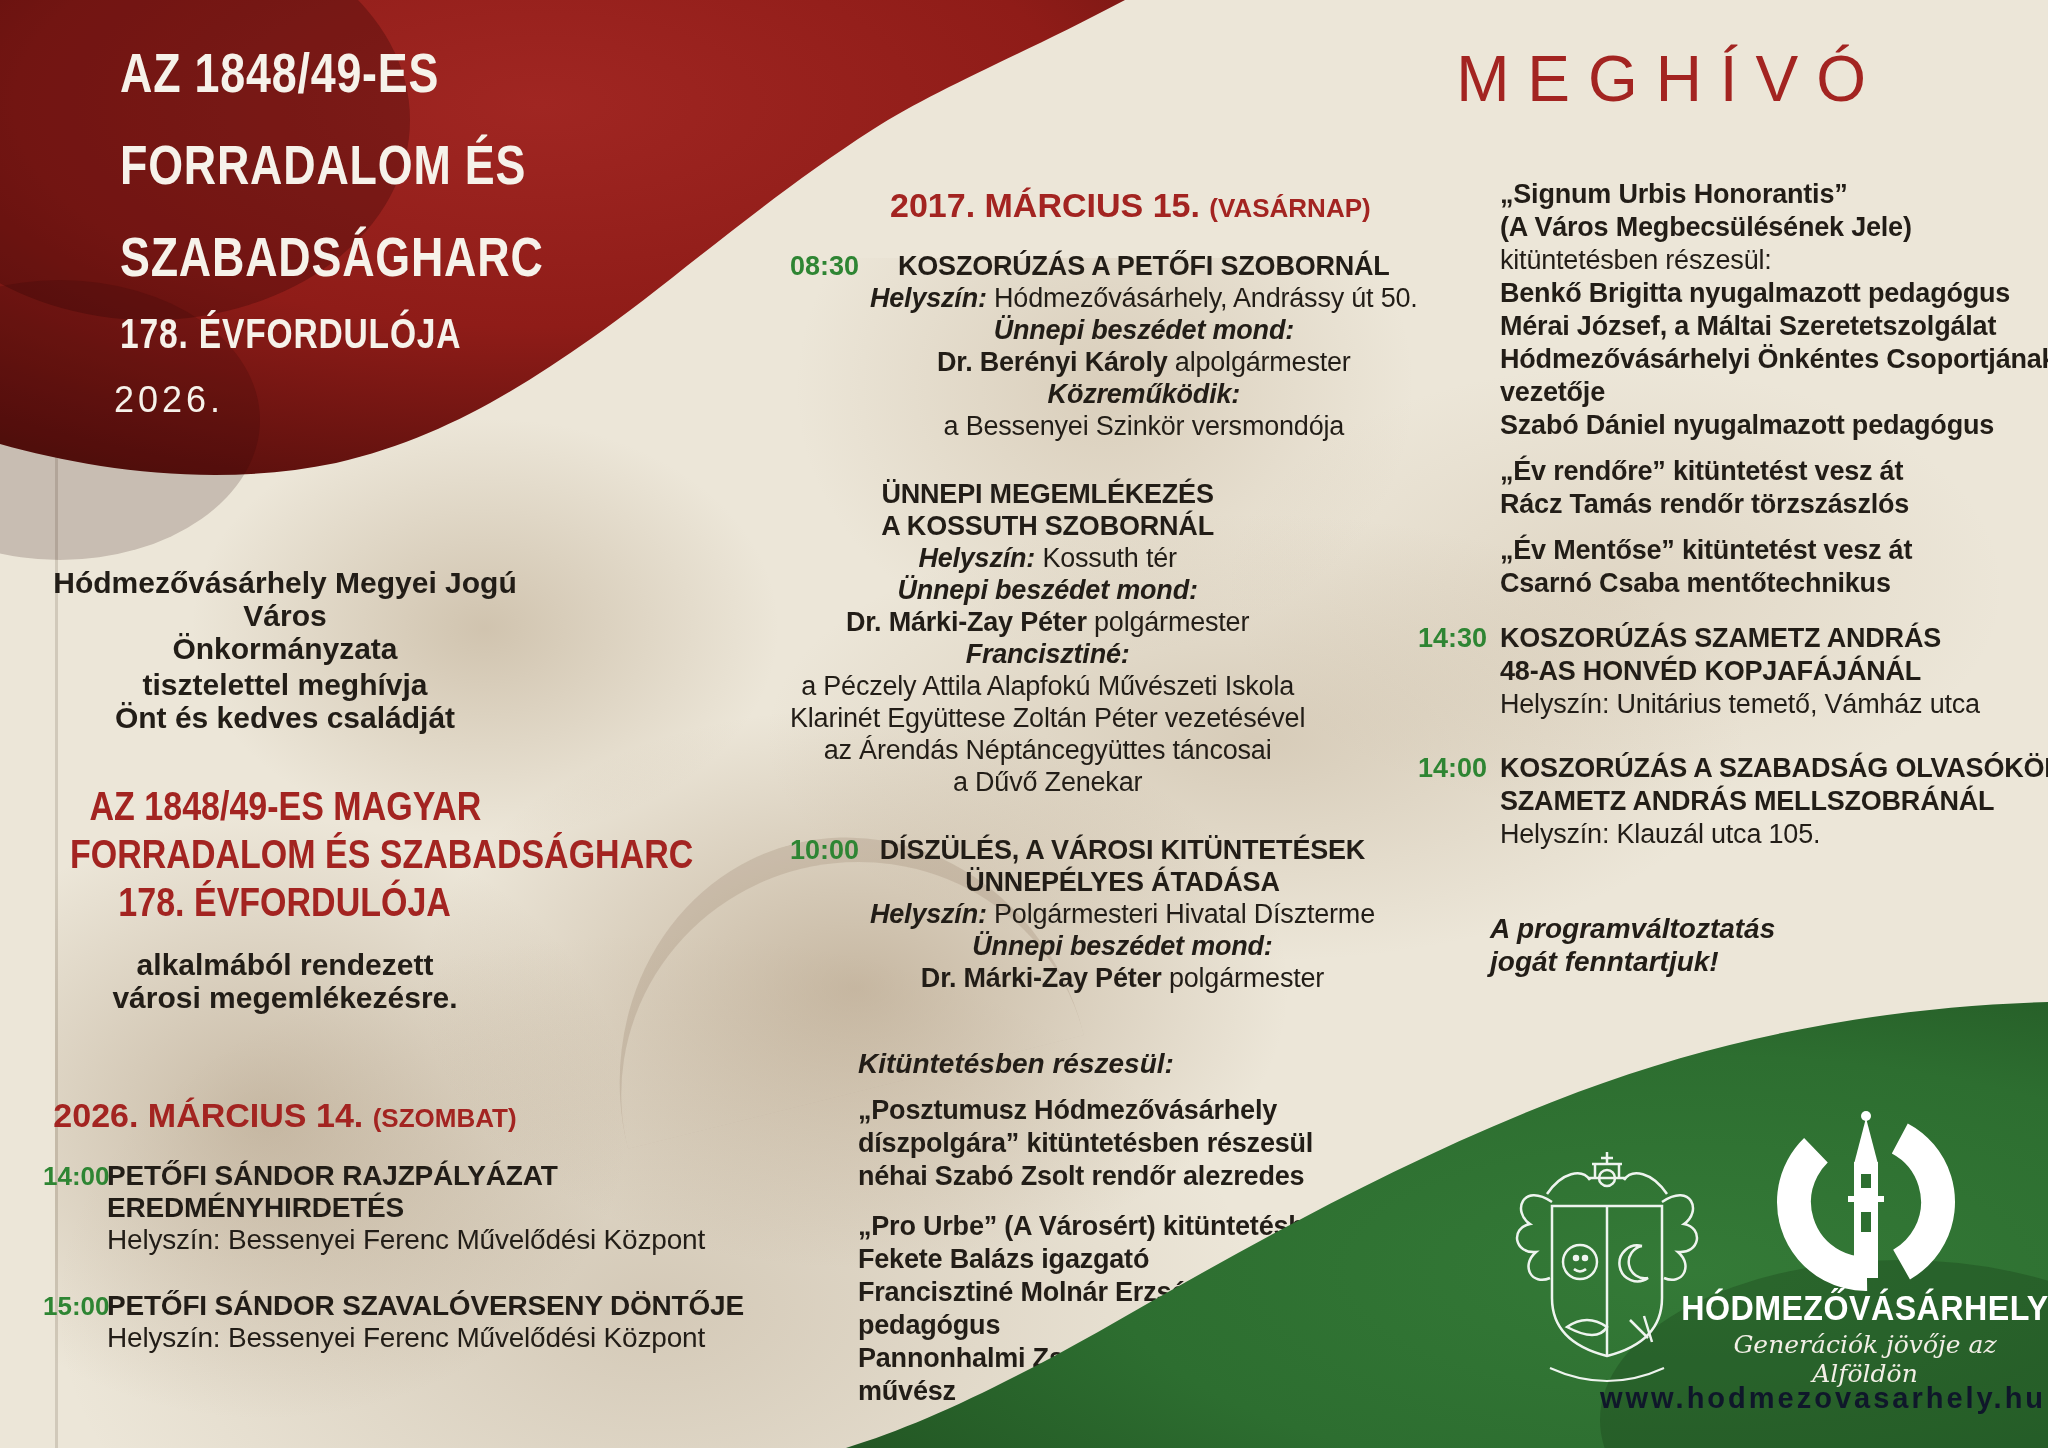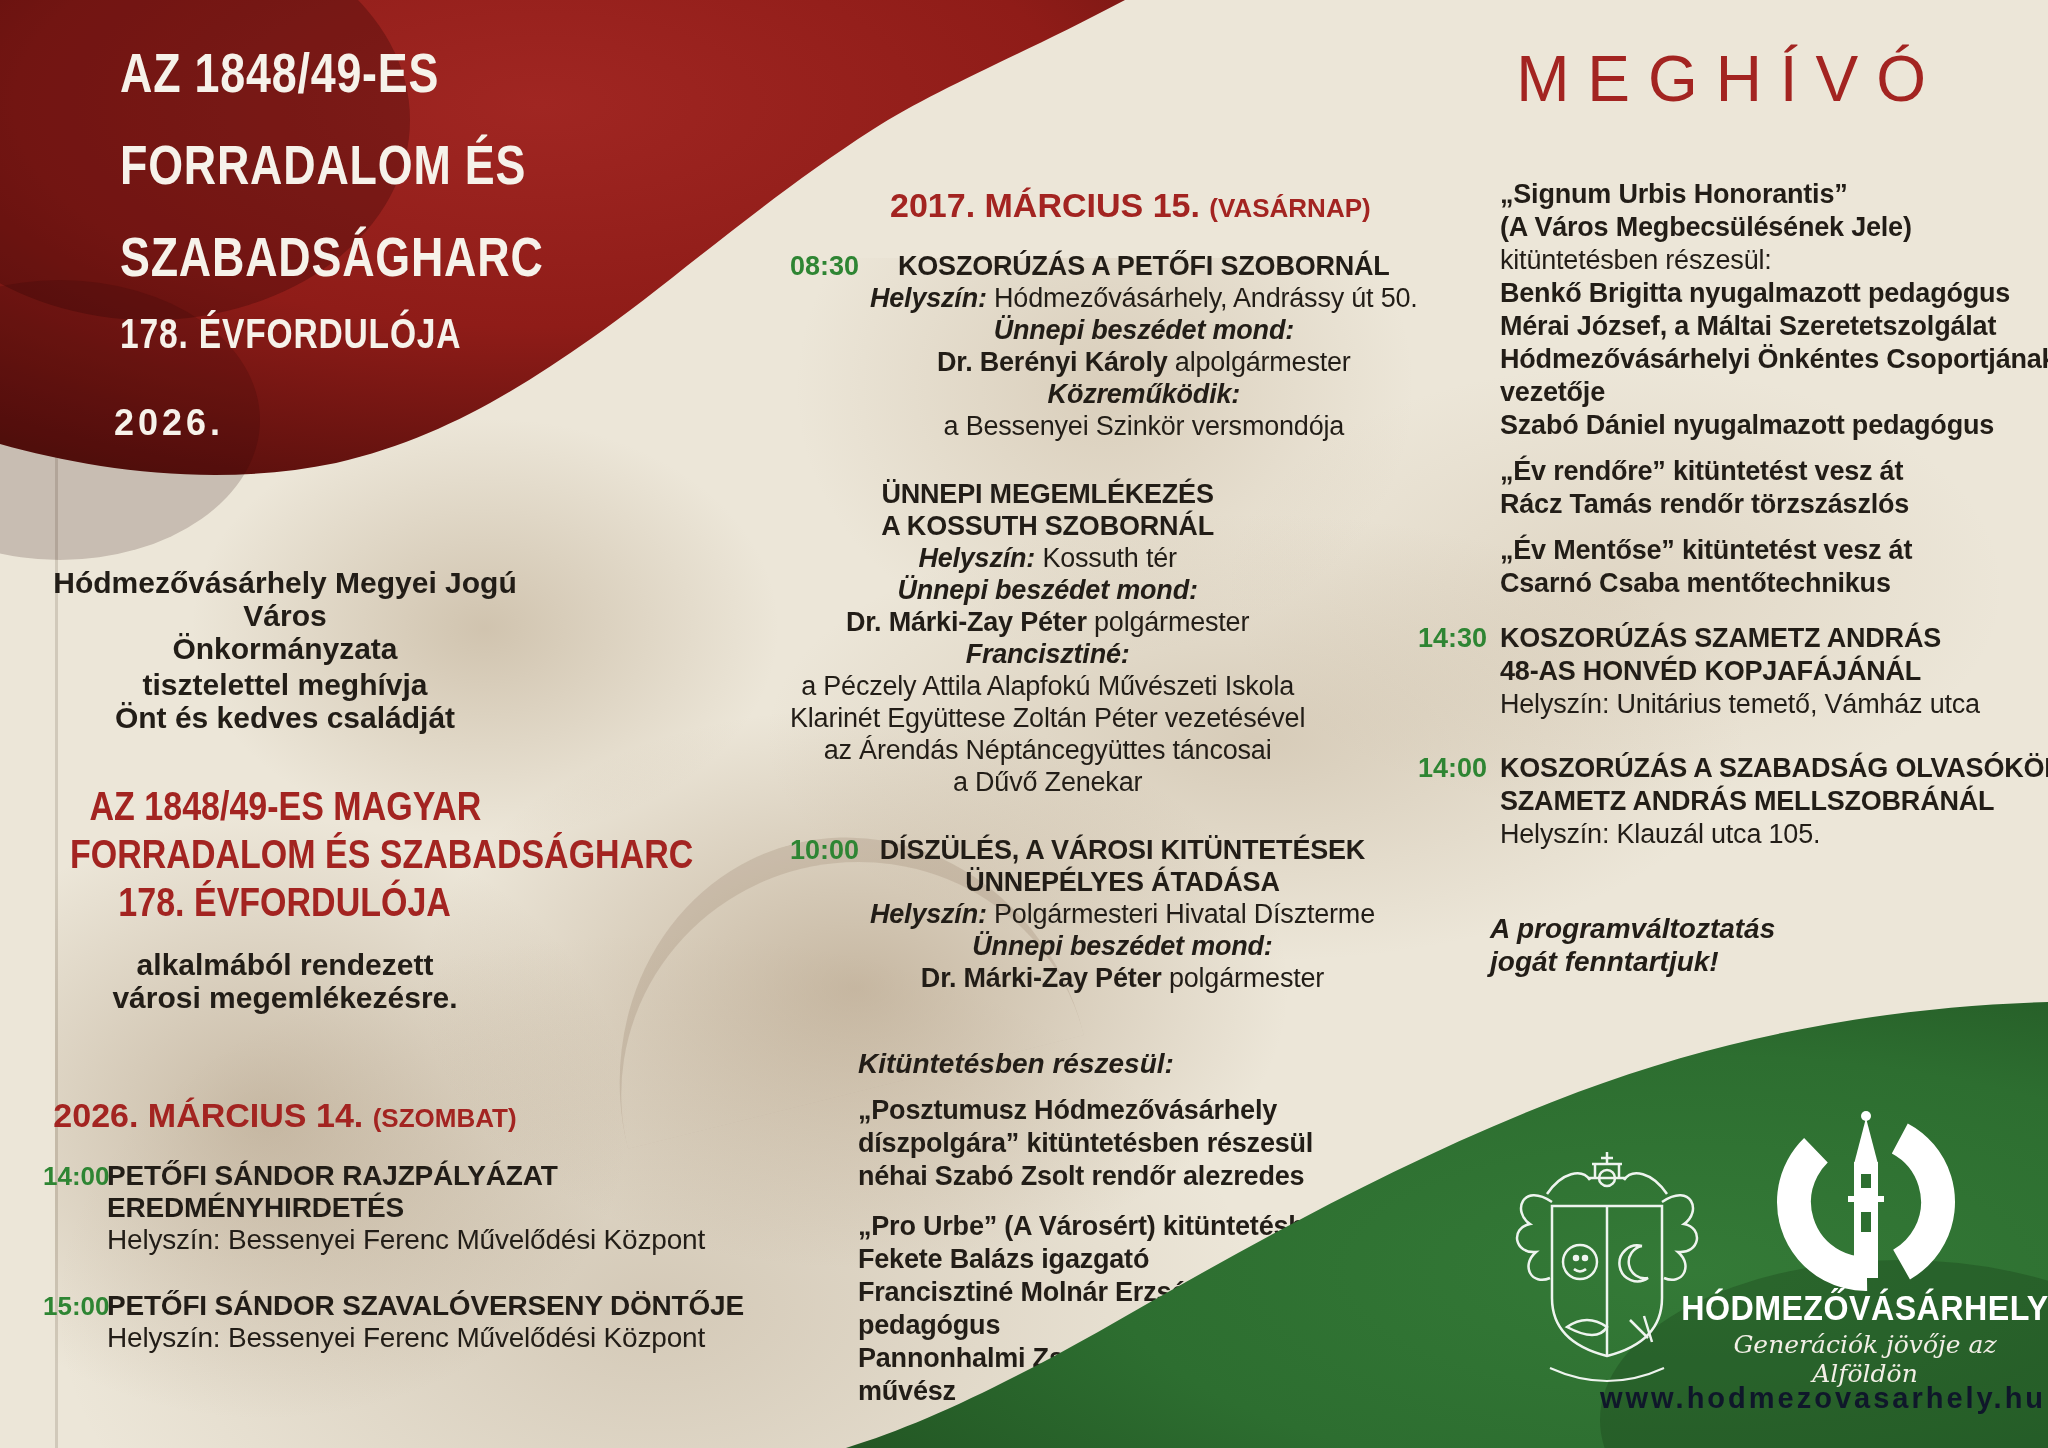--- a/index.html
+++ b/index.html
@@ -24,21 +24,21 @@
 
   
   .layer{position:absolute;left:0;top:0;width:2048px;height:1448px;pointer-events:none;}
 
   
   .hero{position:absolute;left:120px;top:40px;color:#f6f2ea;}
   .hero-line{font-size:56px;font-weight:700;letter-spacing:1px;height:92px;
     transform:scaleX(.80);transform-origin:left top;white-space:nowrap;}
   .hero-sub{font-size:42px;font-weight:700;letter-spacing:1px;margin-top:-6px;
     transform:scaleX(.80);transform-origin:left top;white-space:nowrap;}
-  .hero-year{font-size:36px;font-weight:700;letter-spacing:4px;margin-top:44px;margin-left:-6px;}
+  .hero-year{font-size:36px;font-weight:400;letter-spacing:4px;margin-top:21px;margin-left:-6px;}
 
   
   .abs{position:absolute;}
   .center{text-align:center;}
   .seg-b{font-weight:700;}
   .seg-r{font-weight:500;}
   .seg-i{font-style:italic;font-weight:600;}
   .pline{line-height:33px;font-size:27px;letter-spacing:-.2px;white-space:nowrap;}
 
   
@@ -64,21 +64,21 @@
   .mid-sched .event{margin-bottom:36px;text-align:center;}
   .mid-sched .etime{width:68px;margin-right:12px;font-size:27px;line-height:32px;}
   .mid-sched .etitle,.mid-sched .eline{font-size:27px;line-height:32px;letter-spacing:-.2px;}
 
   .right-sched{left:1418px;top:622px;width:620px;}
   .right-sched .event{margin-bottom:31px;}
   .right-sched .etime{width:74px;margin-right:8px;font-size:27px;line-height:33px;}
   .right-sched .etitle,.right-sched .eline{font-size:27px;line-height:33px;letter-spacing:-.2px;}
 
   
-  .meghivo{left:1450px;top:42px;width:560px;text-align:center;color:#a32421;
+  .meghivo{left:1390px;top:42px;width:560px;text-align:center;color:#a32421;
     font-size:64px;font-weight:500;letter-spacing:.28em;white-space:nowrap;}
   .r-awards{left:1500px;top:178px;width:540px;}
   .r-group{margin-bottom:13px;}
   .r-note{left:1490px;top:912px;width:360px;text-align:left;
     font-style:italic;font-weight:700;font-size:28px;line-height:33px;}
 
   
   .m-intro{left:858px;top:1048px;font-style:italic;font-weight:600;font-size:28px;}
   .m-p1{left:858px;top:1094px;}
   .m-p2{left:858px;top:1210px;}

